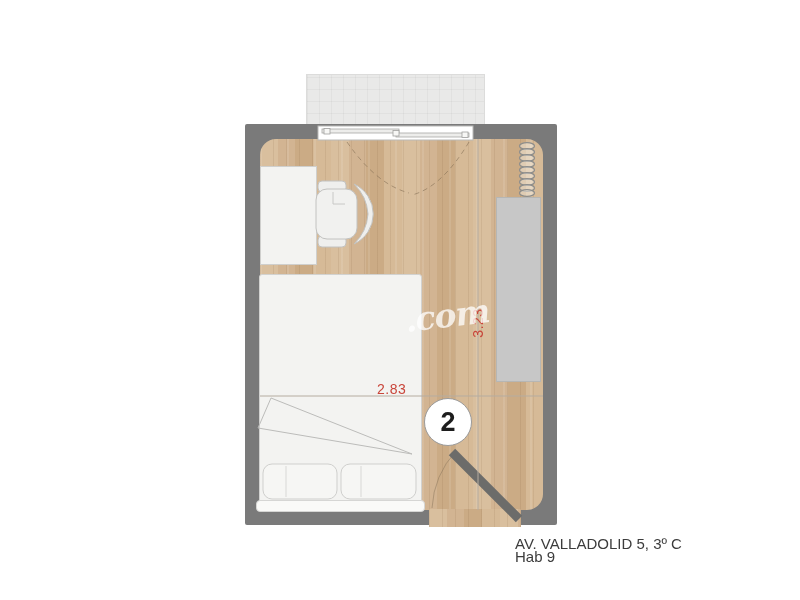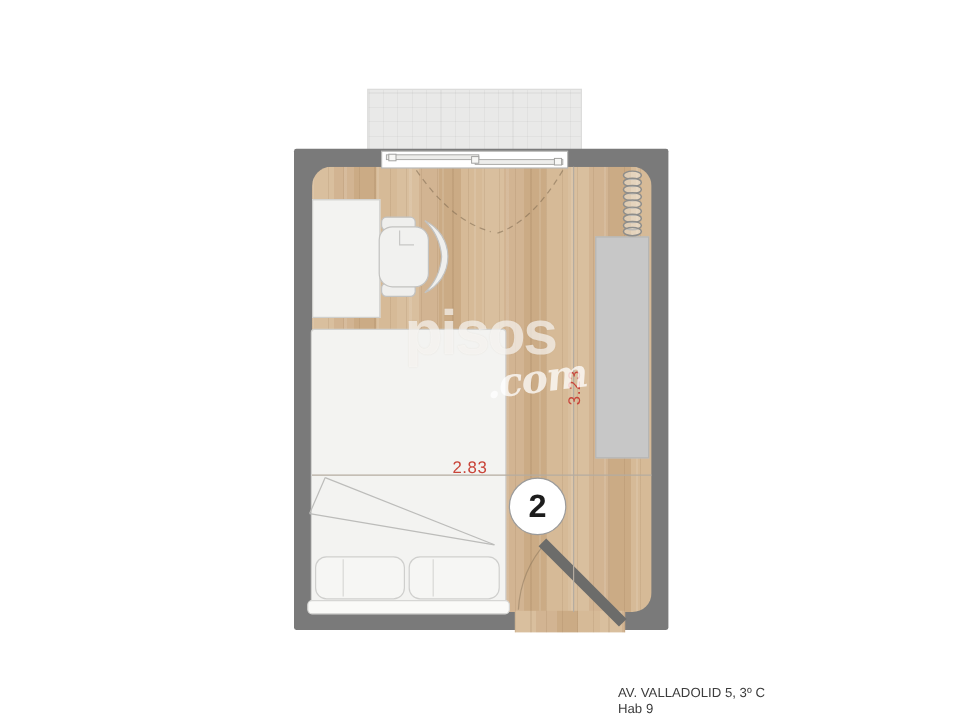--- a/index.html
+++ b/index.html
@@ -53,21 +53,21 @@
 
   
   .wm{left:250px;top:252px;width:300px;text-align:center;color:rgba(255,255,255,0.62);
     font-size:52px;font-weight:bold;letter-spacing:-2px;line-height:1;
     text-shadow:0 0 1px rgba(180,160,130,0.25);}
   .wm-com{left:392px;top:296px;width:110px;text-align:center;color:rgba(255,255,255,0.75);
     font-size:33px;font-weight:bold;font-style:italic;transform:rotate(-7deg);letter-spacing:-1px;
     font-family:"DejaVu Serif", serif;}
 
   
-  .caption{left:515px;top:537px;font-size:11px;color:#3c3c3c;line-height:13px;margin-top:35px;}
+  .caption{left:515px;top:537px;font-size:15px;color:#3c3c3c;line-height:13px;}
 
   svg.overlay{position:absolute;left:0;top:0;}
 </style>
 </head>
 <body>
 
 <div class="stage">
 
   <div class="abs balcony"></div>
   <div class="abs walls"></div>
@@ -137,21 +137,20 @@
       <line x1="260" y1="396" x2="543" y2="396"></line>
       <line x1="478" y1="139" x2="478" y2="510"></line>
     </g>
   </svg>
 
   <div class="abs dim dim-w">2.83</div>
   <div class="abs dim dim-h">3.23</div>
 
   <div class="abs room-badge">2</div>
 
-  <div class="abs wm">pisos</div>
   <div class="abs wm-com">.com</div>
 
   <div class="abs caption">
     <div>AV. VALLADOLID 5, 3º C</div>
     <div>Hab 9</div>
   </div>
 
 </div>
 
 </body></html>

